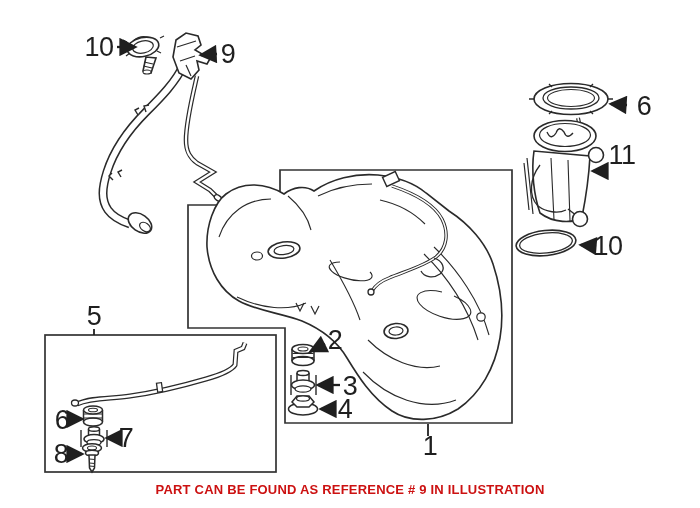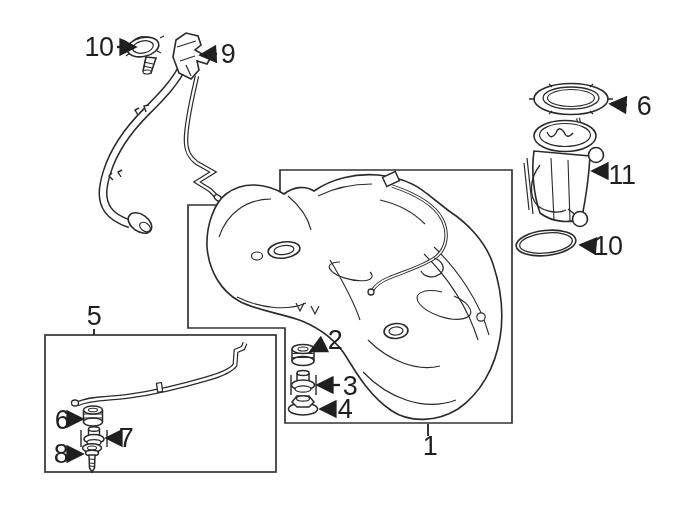--- a/index.html
+++ b/index.html
@@ -209,18 +209,19 @@
 <div class="callout" style="left:430px;top:446px">1</div>
 <div class="callout" style="left:335px;top:340px">2</div>
 <div class="callout" style="left:350px;top:386px">3</div>
 <div class="callout" style="left:345px;top:409px">4</div>
 <div class="callout" style="left:94px;top:316px">5</div>
 <div class="callout" style="left:62px;top:420px">6</div>
 <div class="callout" style="left:126px;top:438px">7</div>
 <div class="callout" style="left:61px;top:454px">8</div>
 <div class="callout" style="left:228px;top:54px">9</div>
 <div class="callout" style="left:99px;top:47px">10</div>
-<div class="callout" style="left:622px;top:175px">11</div>
+<div class="callout" style="left:622px;top:155px">11</div>
 <div class="callout" style="left:608px;top:246px">10</div>
 <div class="callout" style="left:644px;top:106px">6</div>
 
+<div class="notice" style="color: rgb(204, 17, 17);">PART CAN BE FOUND AS REFERENCE # 9 IN ILLUSTRATION</div>
 
 </div>
 
 </body></html>

